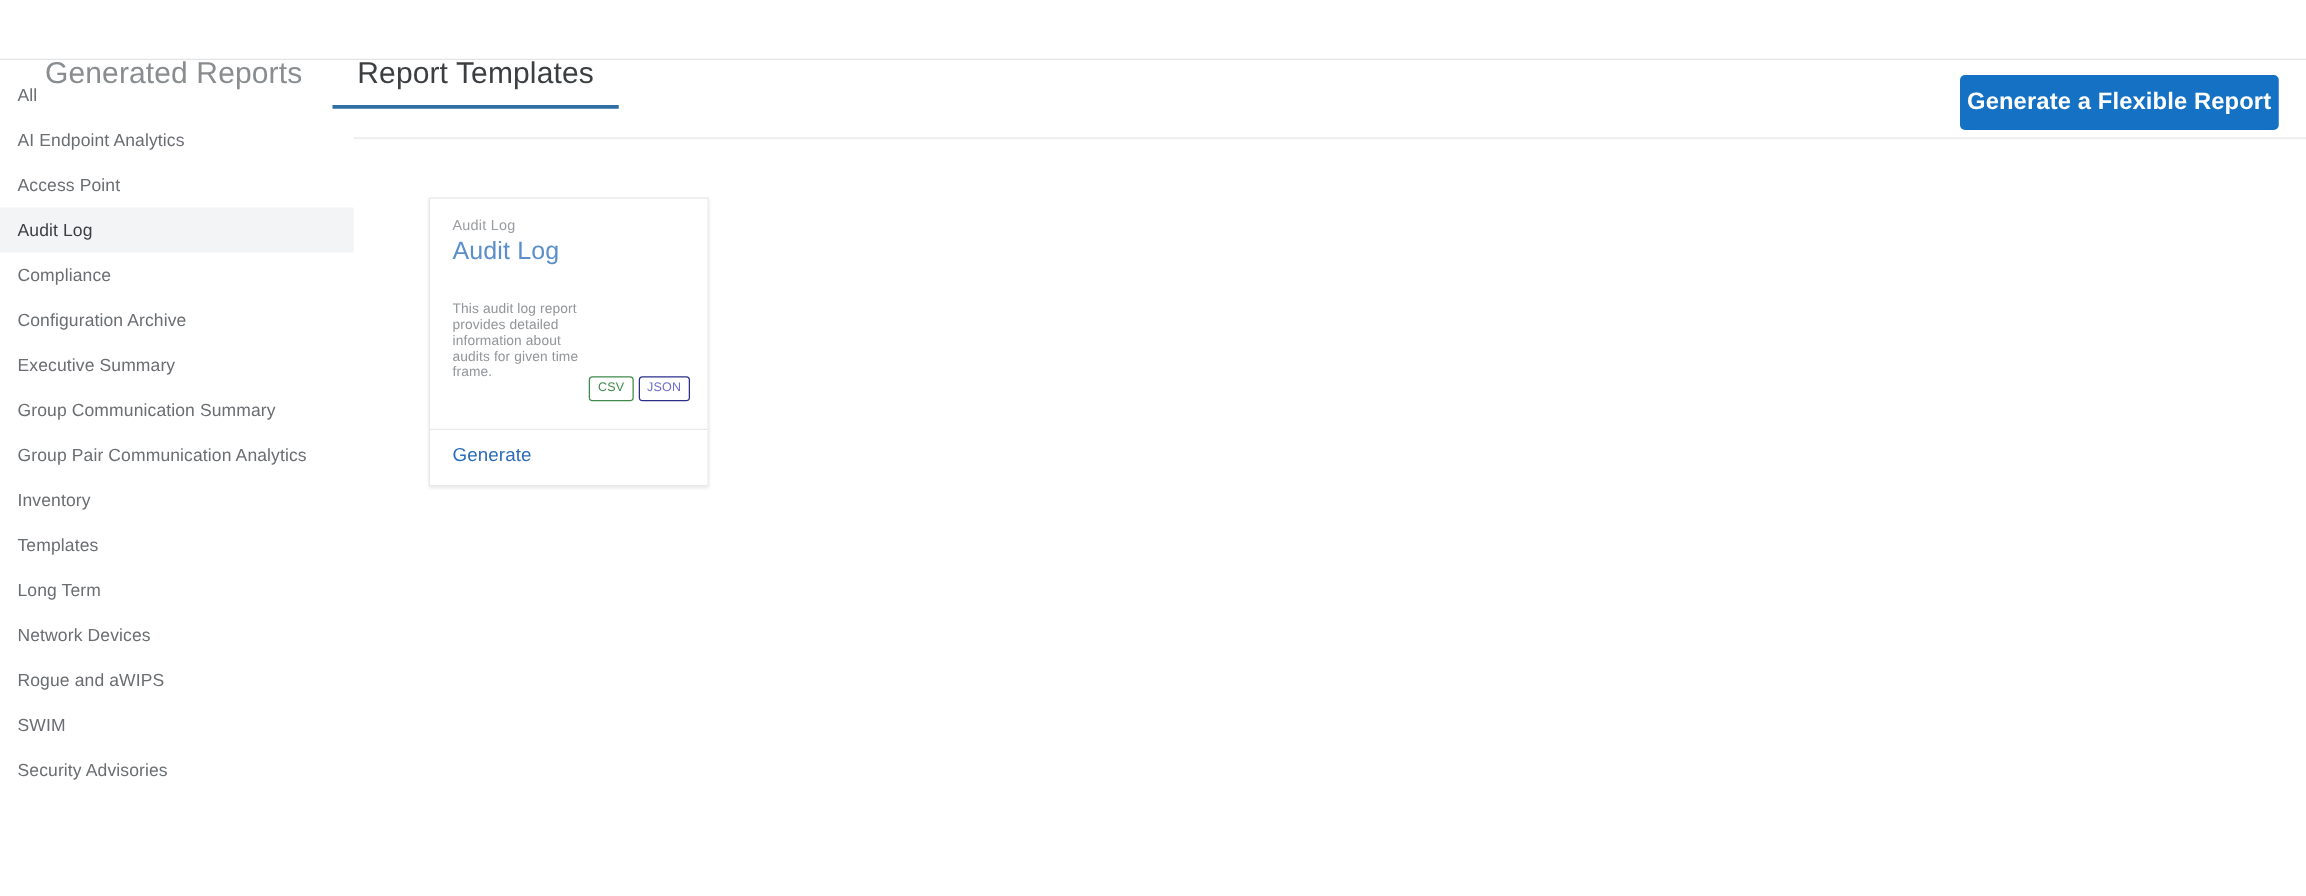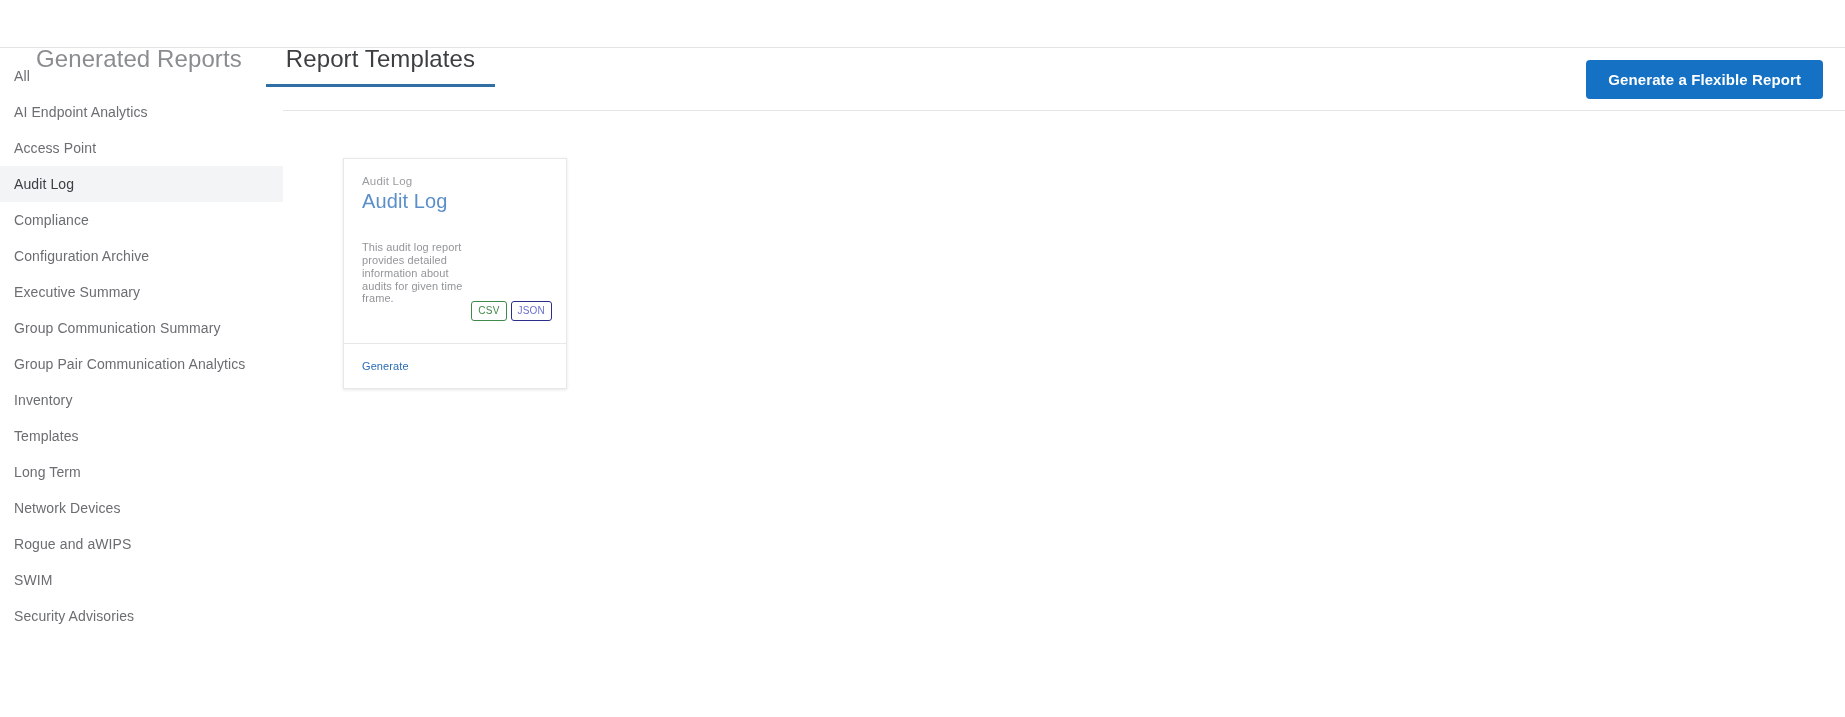--- a/index.html
+++ b/index.html
@@ -92,25 +92,25 @@
   .action-row {
     position: relative;
     height: 62px;
   }
   .flex-report-btn {
     position: absolute;
     right: 22px;
     top: 12px;
     background: #1471c4;
     color: #ffffff;
-    font-size: 15px;
+    font-size: 19px;
     font-weight: bold;
     border: none;
     border-radius: 4px;
-    padding: 11px 22px;
+    padding: 11px 6px;
     cursor: pointer;
     font-family: "Liberation Sans", sans-serif;
     letter-spacing: 0.1px;
     text-align: center;
   }
   .divider {
     position: absolute;
     left: 0;
     right: 0;
     top: 62px;
@@ -185,21 +185,21 @@
   }
   .fmt-json {
     color: #6b6fd0;
     border-color: #2b2f8a;
   }
   .card-footer {
     border-top: 1px solid #e6e8ea;
     padding: 12px 18px 14px 18px;
   }
   .generate-link {
-    font-size: 11px;
+    font-size: 15px;
     color: #2b6cb8;
     cursor: pointer;
     letter-spacing: 0.1px;
   }
 </style>
 </head>
 <body>
 
 <div class="tabbar">
   <div class="tab">

